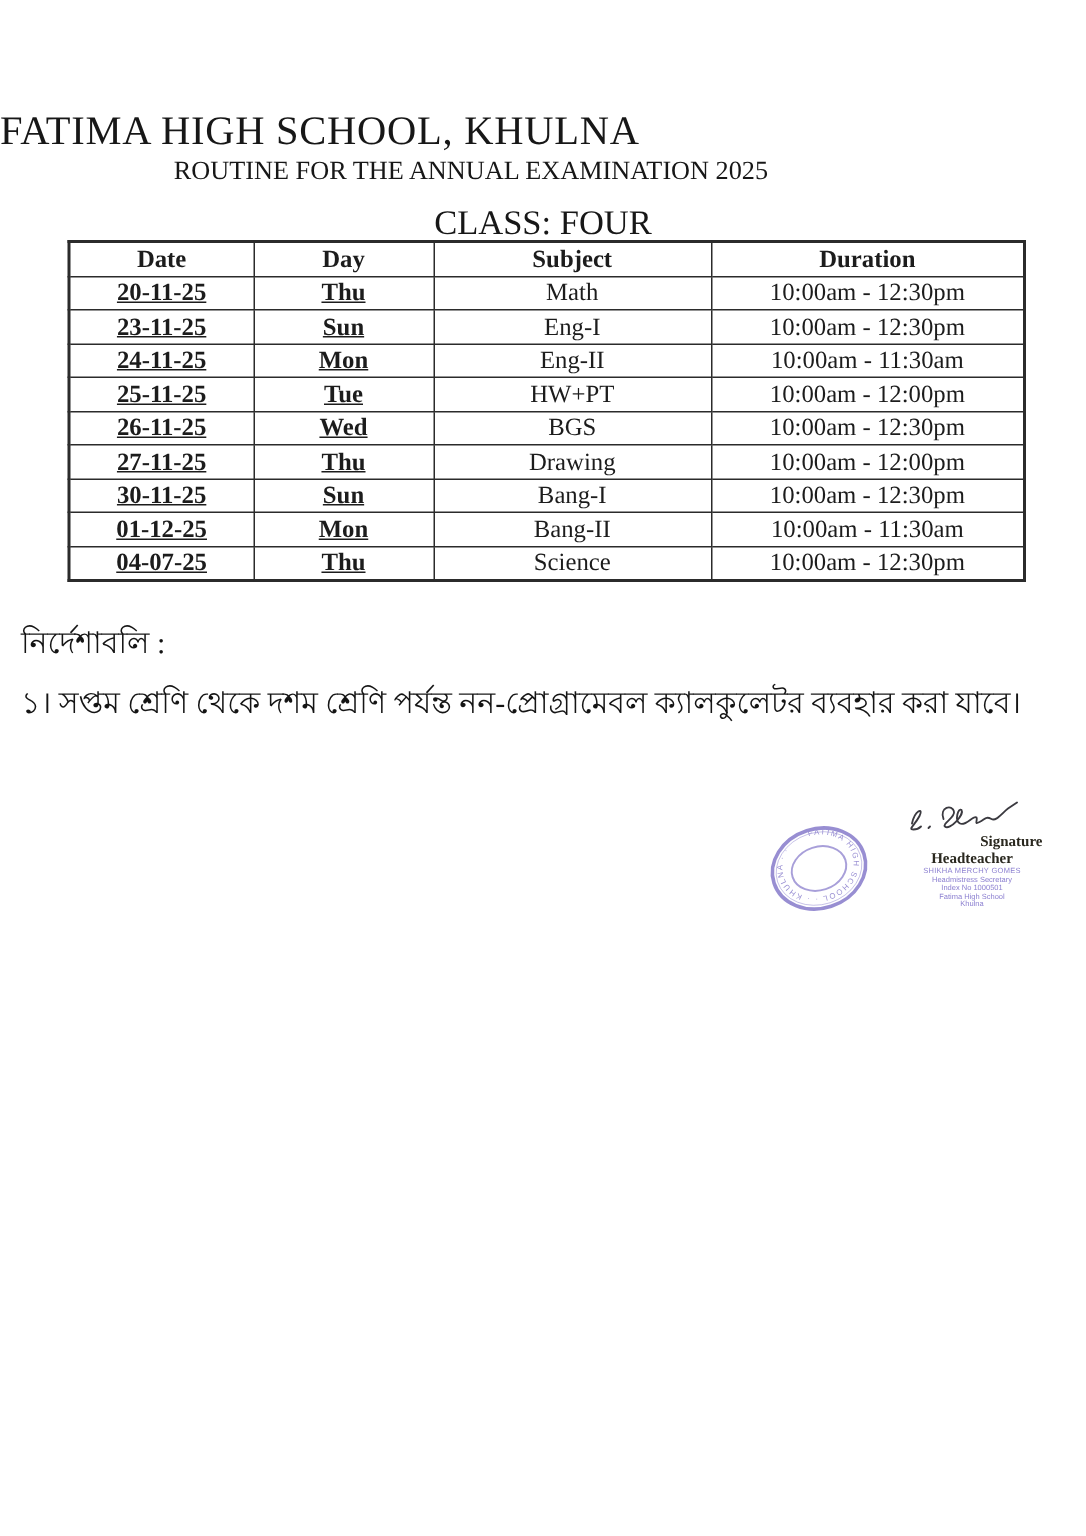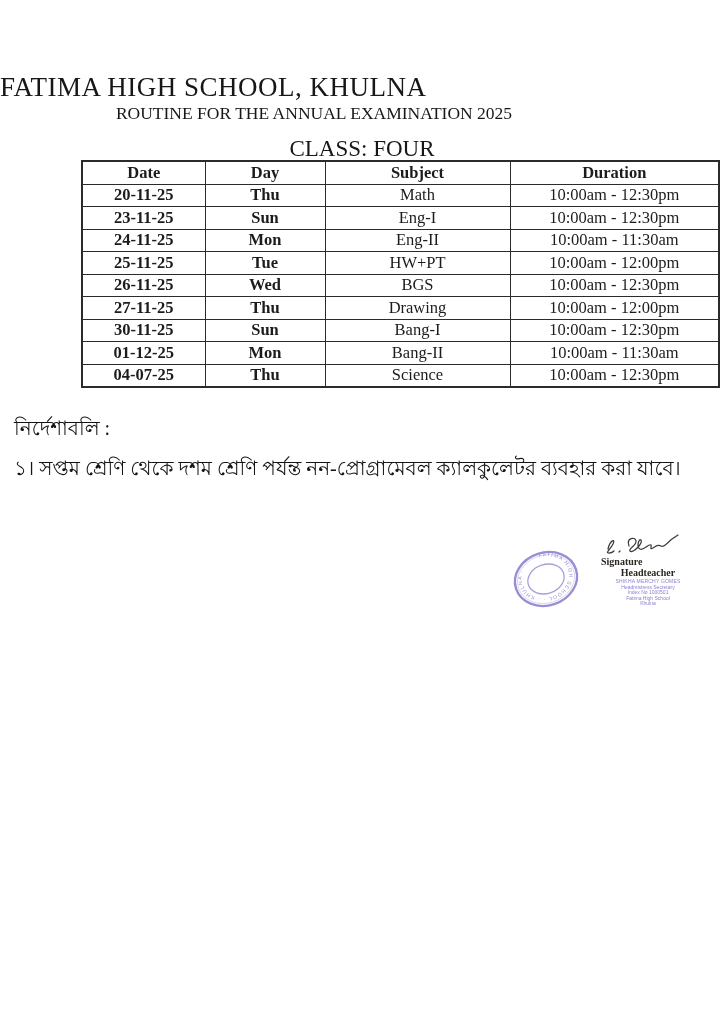--- a/index.html
+++ b/index.html
@@ -39,35 +39,34 @@
   }
 
   
   table.routine {
     position: absolute;
     top: 160px; left: 45px;
     width: 637px;
     border-collapse: collapse;
     table-layout: fixed;
     font-size: 16.5px;
-    margin-left: 36px;
   }
   table.routine th, table.routine td {
     border: 1px solid #2b2b2b;
     height: 21.5px;
     padding: 0 2px;
     text-align: center;
     vertical-align: middle;
     line-height: 1.1;
     overflow: hidden;
     white-space: nowrap;
   }
   table.routine { border: 2px solid #2b2b2b; }
   table.routine th { font-weight: bold; }
-  table.routine td.c0, table.routine td.c1 { font-weight: bold; }
+  table.routine td.c0, table.routine td.c1 { font-weight: bold; text-decoration: underline; }
   col.w0 { width: 123px; }
   col.w1 { width: 120px; }
   col.w2 { width: 185px; }
   col.w3 { width: 209px; }
 
   
   .instr-head {
     top: 413px; left: 14px; width: 700px;
     font-size: 20px;
     color: #141414;
@@ -80,21 +79,21 @@
     margin-top: 14px;
   }
 
   
   .sig-scribble {
     top: 533px; left: 598px;
     filter: blur(0.3px);
   }
   .sig-label {
     top: 556px; left: 601px; width: 94px;
-    text-align: left;
+    text-align: right;
     font-size: 10px; font-weight: bold;
     color: #2a281f;
   }
   .sig-role {
     top: 567px; left: 601px; width: 94px;
     text-align: center;
     font-size: 10px; font-weight: bold;
     color: #2a281f;
   }
   .stamp-lines {

